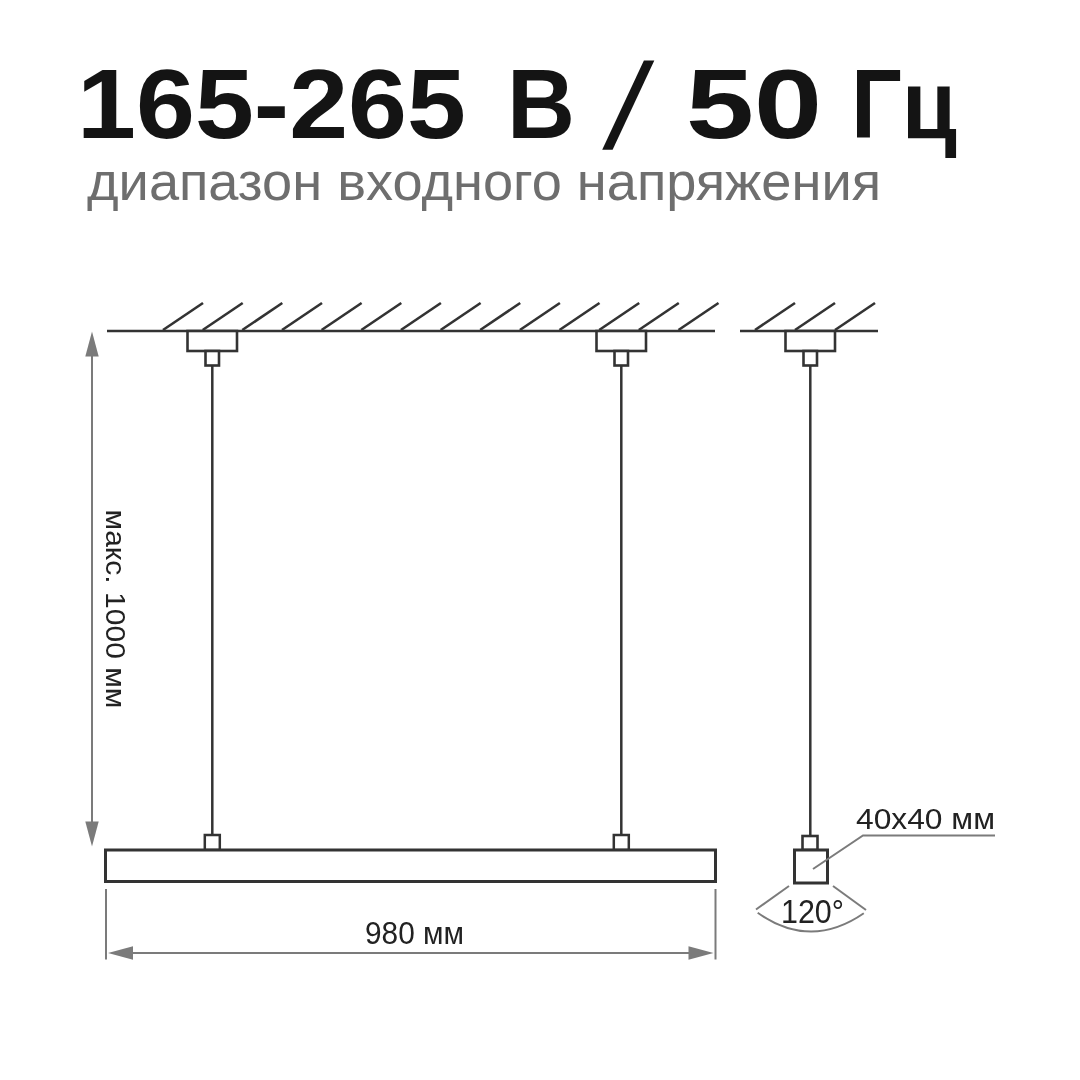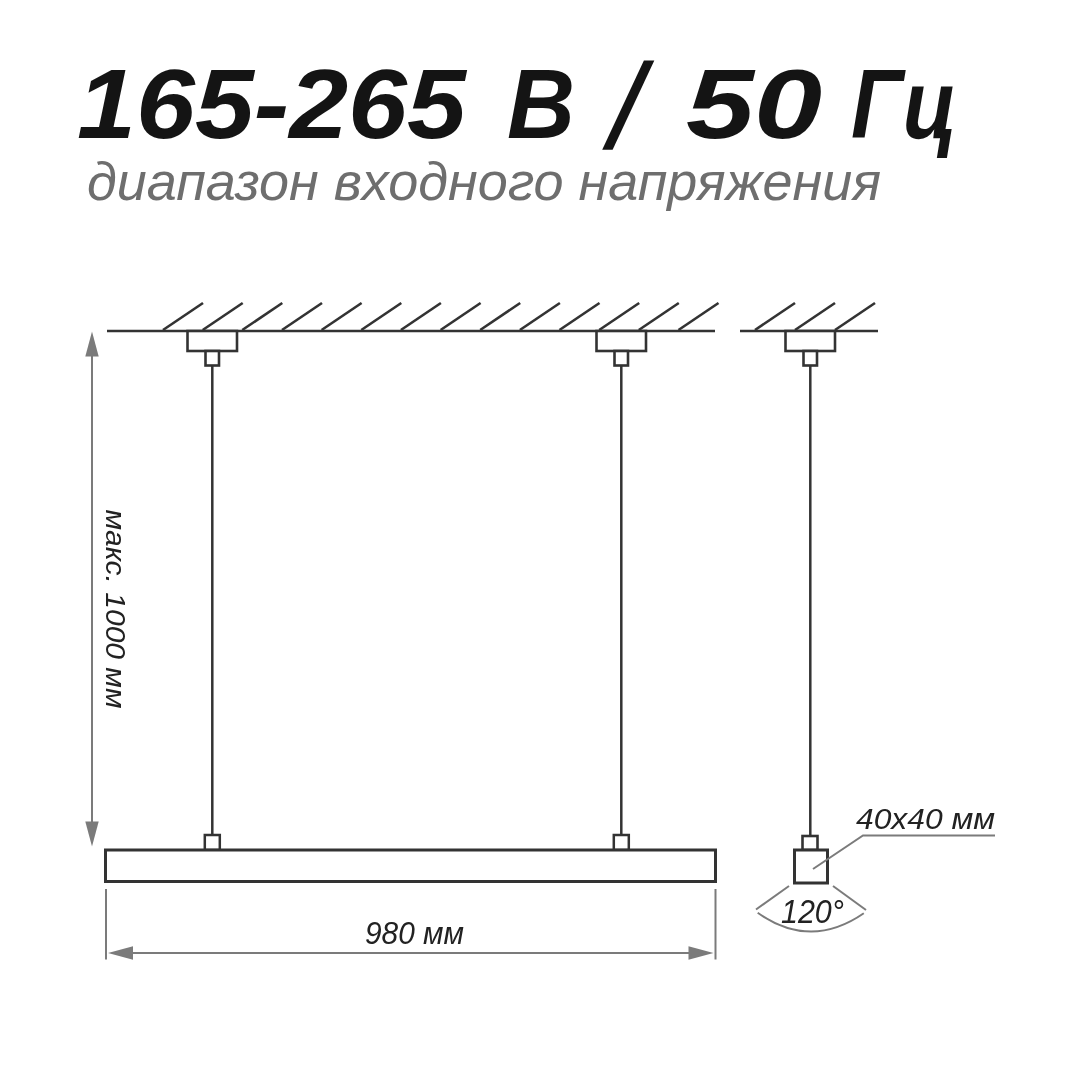--- a/index.html
+++ b/index.html
@@ -1,17 +1,17 @@
 <!DOCTYPE html>
 <html><head>
 <meta charset="utf-8">
 <style>
   html,body{margin:0;padding:0;background:#ffffff;}
   .page{position:relative;width:1080px;height:1048px;background:#c4b5fd;overflow:hidden;
-        font-family:"Liberation Sans",sans-serif;font-style:italic;}
+        font-family:"Liberation Sans",sans-serif;}
   svg{position:absolute;left:0;top:0;}
   text{font-family:"Liberation Sans",sans-serif;}
 </style>
 </head>
 <body>
 <div class="page">
 <svg width="1080" height="1080" viewBox="0 0 1080 1080">
 
   <rect x="0" y="0" width="1080" height="1080" fill="#ffffff"></rect>
 

